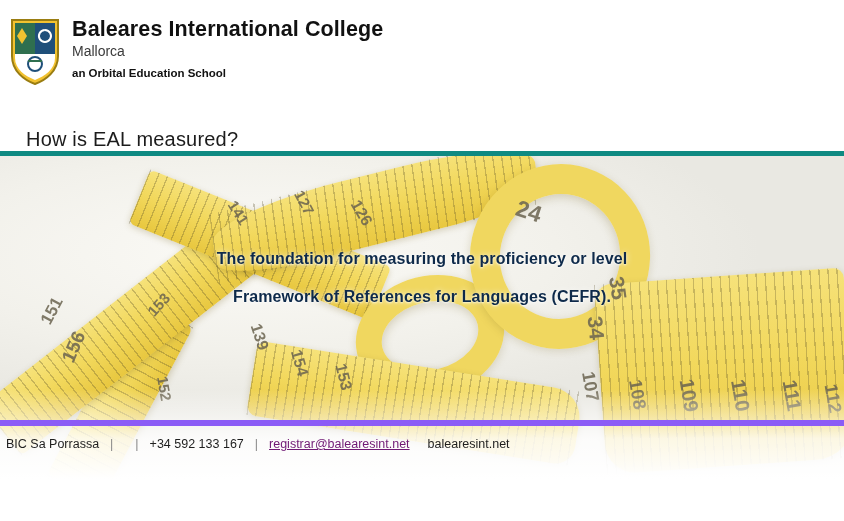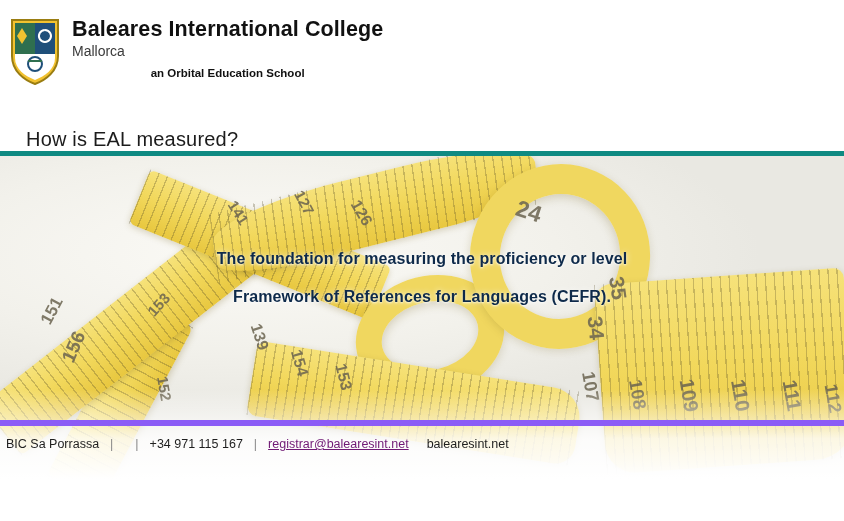--- a/index.html
+++ b/index.html
@@ -53,21 +53,20 @@
     color: #3a3a3a;
     margin-top: 3px;
     line-height: 1.1;
   }
   .brand-tag {
     font-size: 11.5px;
     font-weight: bold;
     color: #111111;
     margin-top: 8px;
     line-height: 1.1;
-    text-align: center;
   }
 
   
   .slide-title {
     position: absolute;
     top: 108px;
     left: 26px;
     font-size: 20px;
     color: #1c1c1c;
     letter-spacing: 0.2px;
@@ -294,19 +293,19 @@
 
   <div class="body-text">
     <div class="body-line">The foundation for measuring the proficiency or level</div>
     <div class="body-line">Framework of References for Languages (CEFR).</div>
   </div>
 
   <div class="footer">
     <span class="seg">BIC Sa Porrassa</span>
     <span class="sep">|</span>
     <span class="sep">|</span>
-    <span class="seg">+34 971 115 167</span>
+    <span class="seg">+34 592 133 167</span>
     <span class="sep">|</span>
     <span class="seg email">registrar@balearesint.net</span>
     <span class="seg site">balearesint.net</span>
   </div>
 
 </div>
 
 </body></html>

